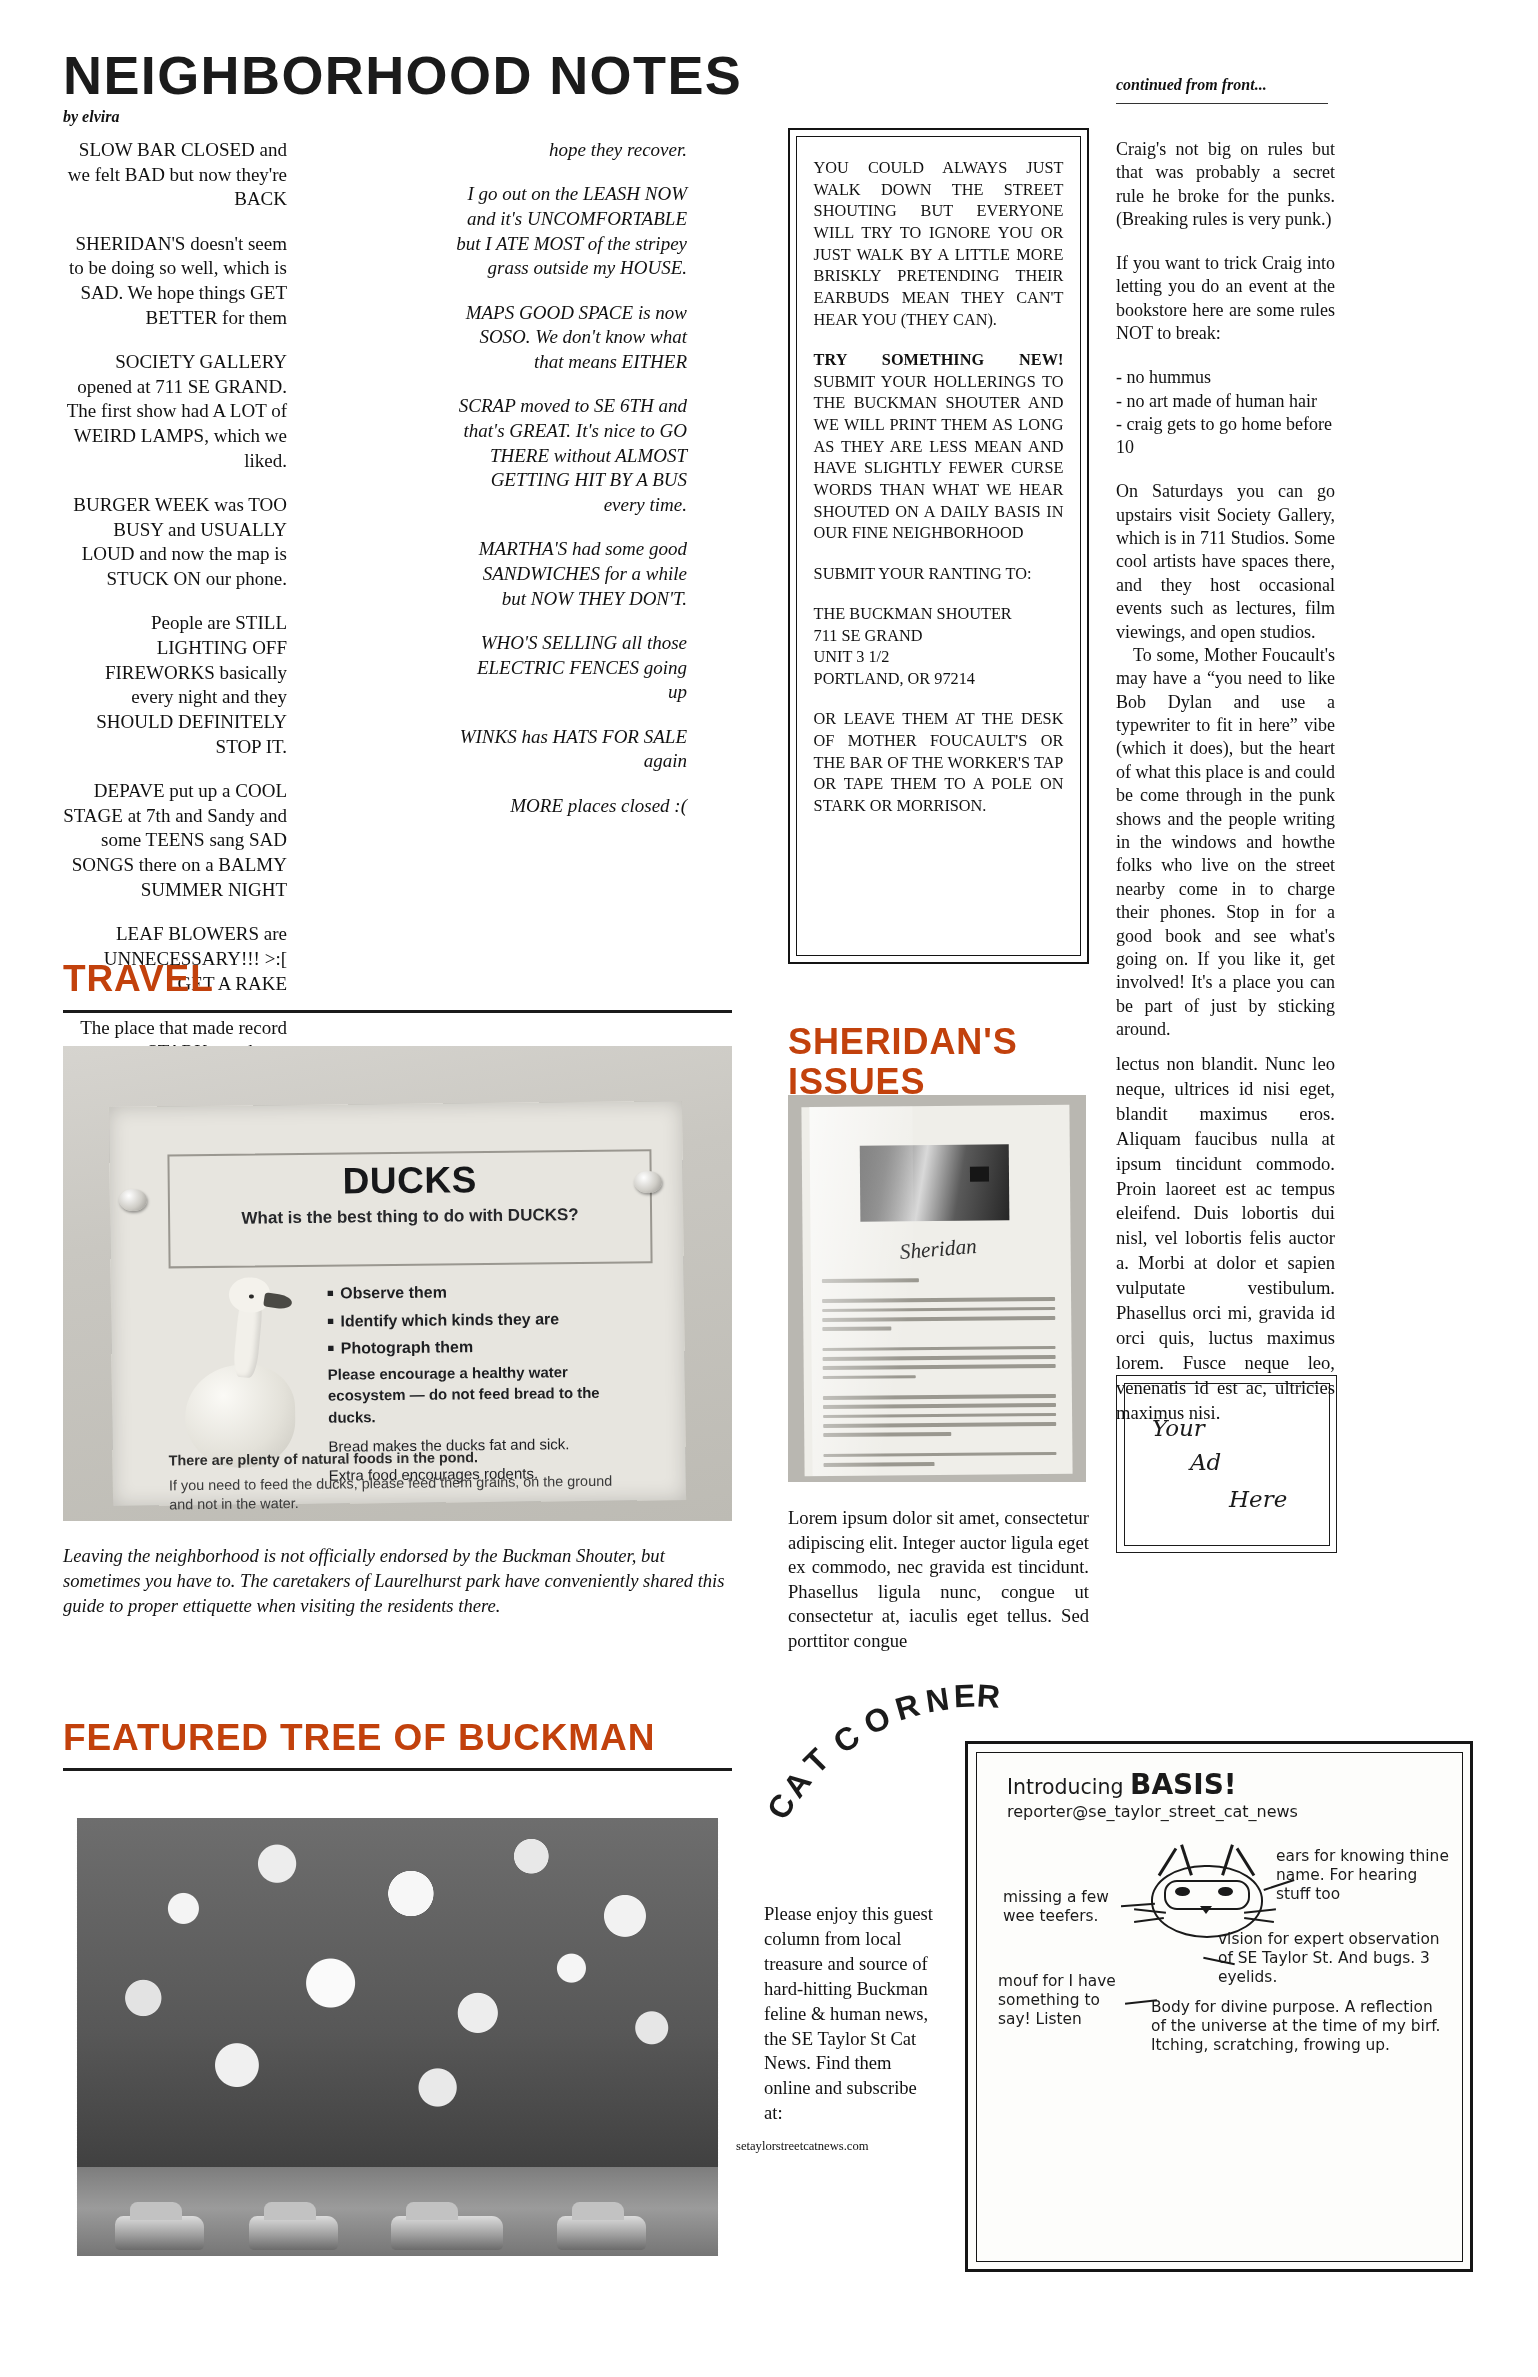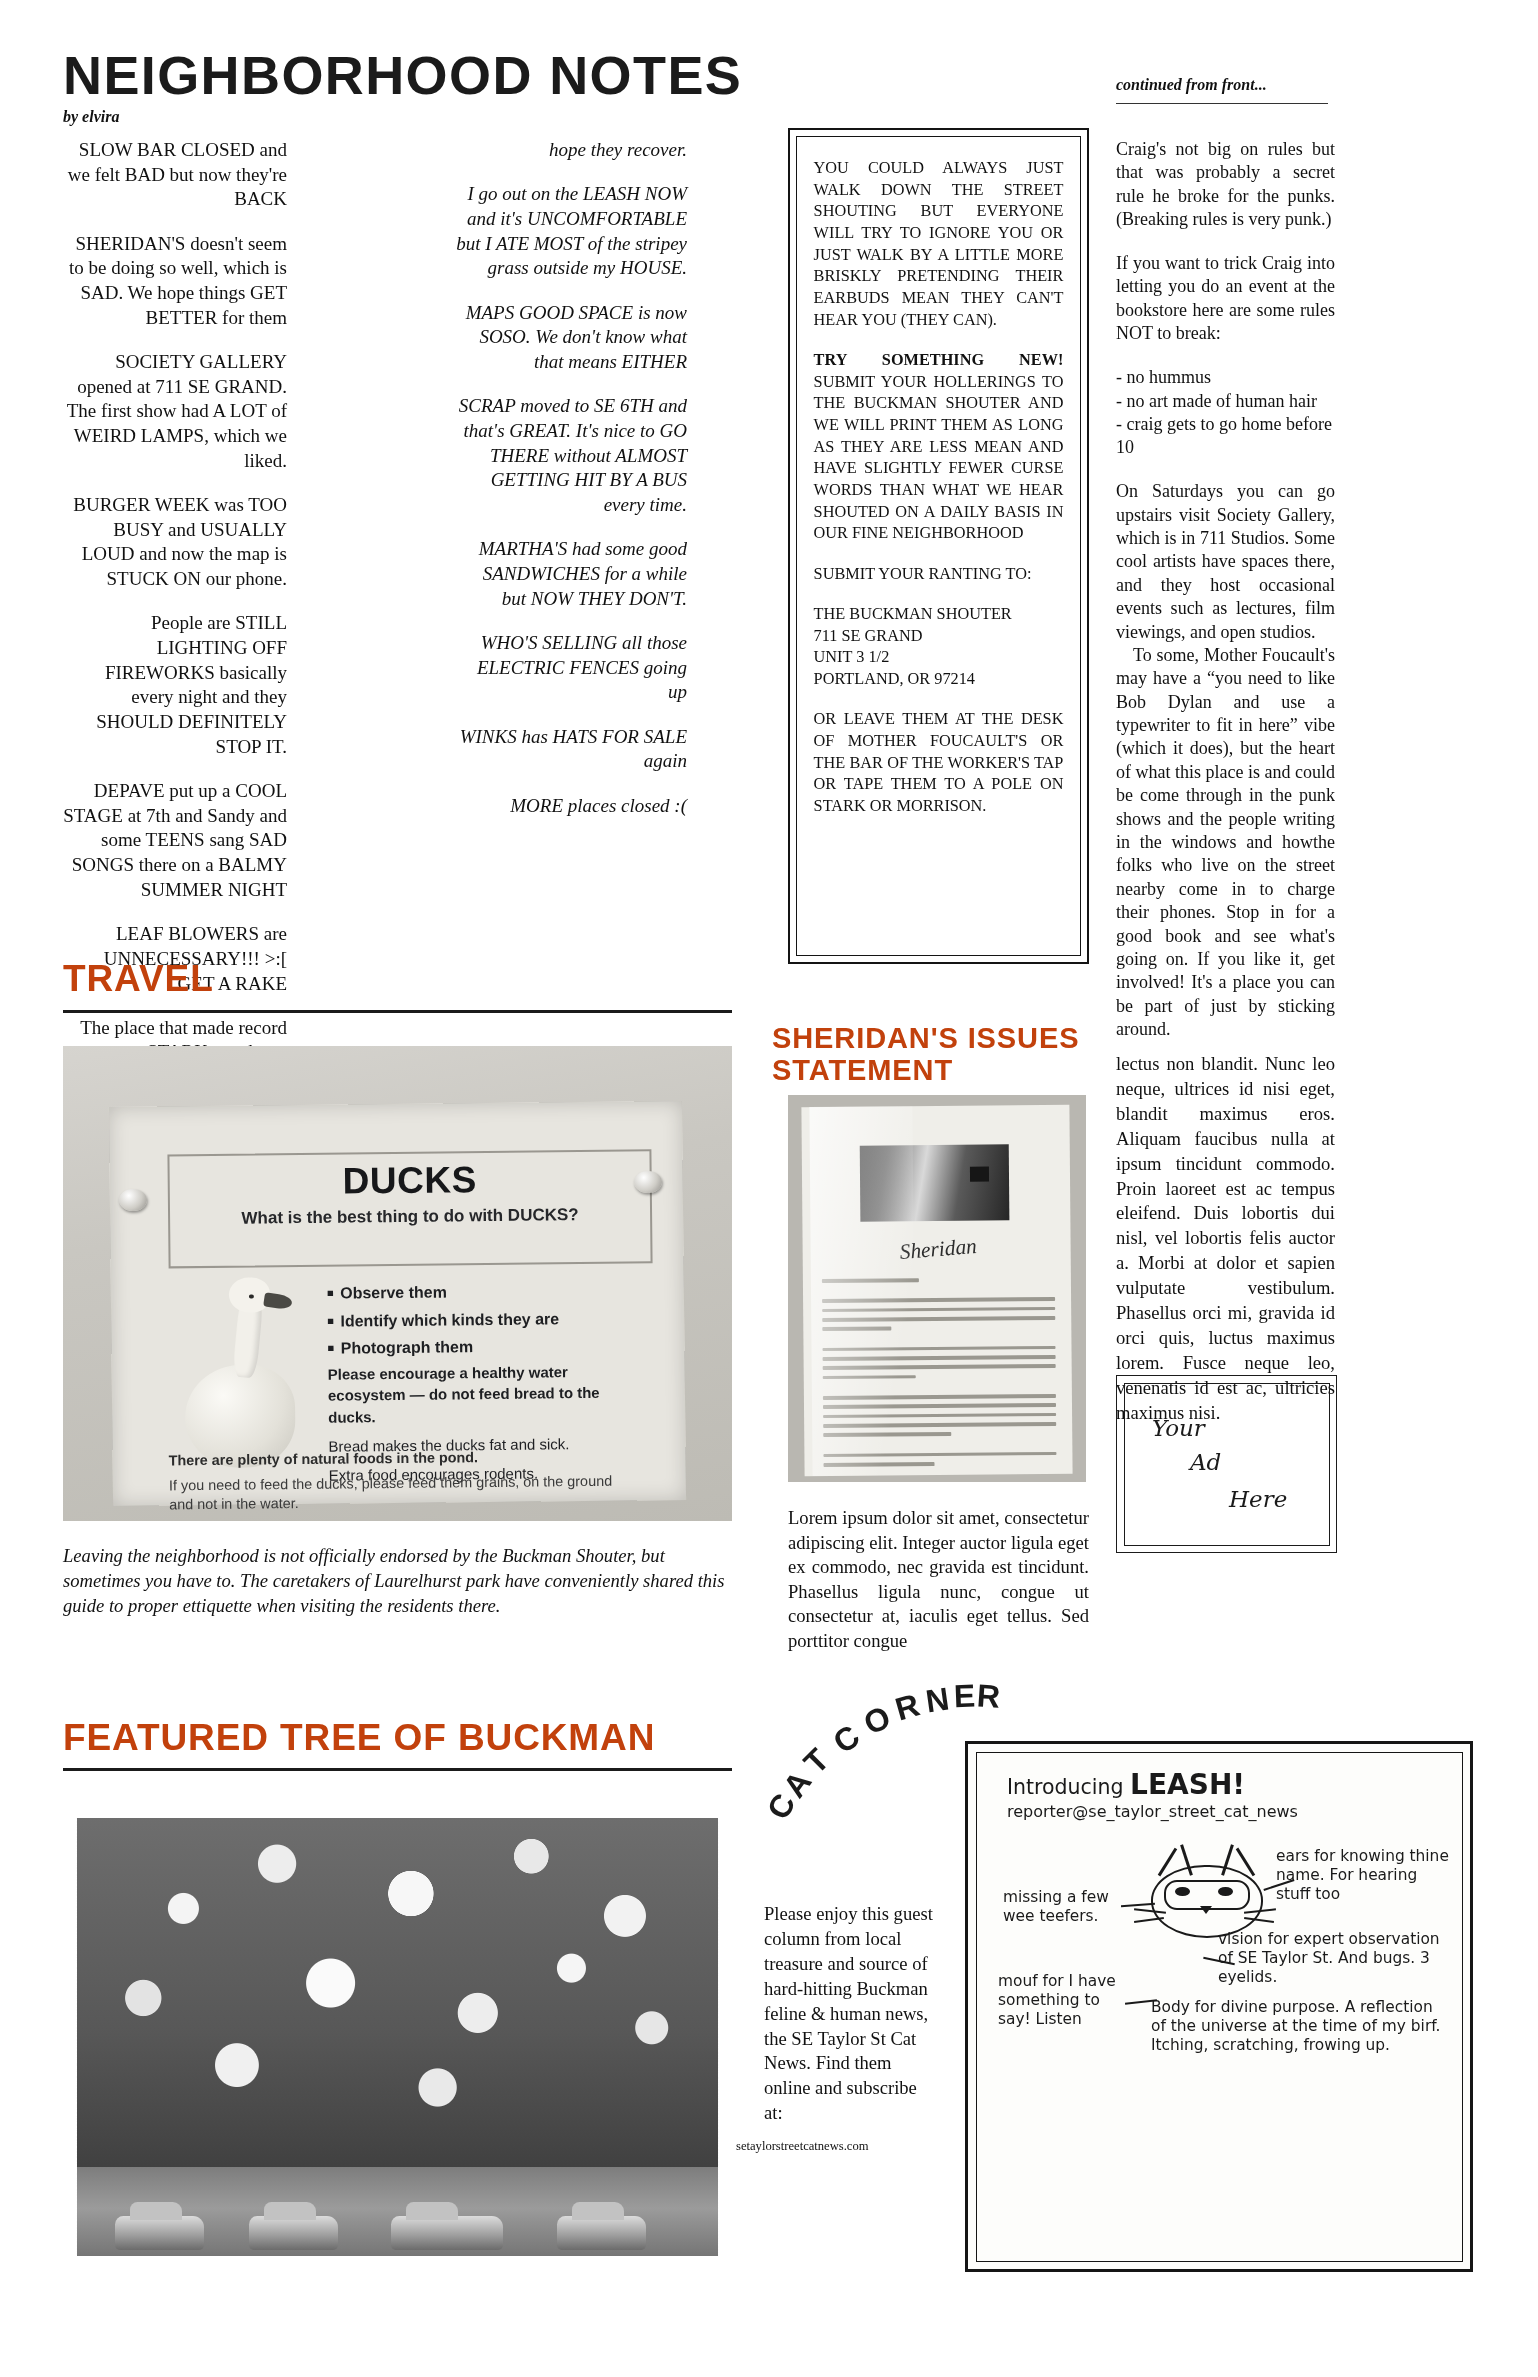--- a/index.html
+++ b/index.html
@@ -131,22 +131,22 @@
   }
   .section-rule {
     position: absolute;
     border-bottom: 3.7px solid #1b1b1b;
   }
 
   #travel-head { left: 63px; top: 958px; font-size: 37px; }
   #travel-rule { left: 63px; top: 1010px; width: 669px; }
 
   #sheridan-head {
-    left: 772px; top: 1022px; width: 308px;
-    font-size: 29px; line-height: 1.12;
+    left: 788px; top: 1022px; width: 308px;
+    font-size: 36px; line-height: 1.12;
   }
 
   #tree-head { left: 63px; top: 1717px; font-size: 37px; }
   #tree-rule { left: 63px; top: 1768px; width: 669px; }
 
   
   .photo-ducks {
     position: absolute;
     left: 63px;
     top: 1046px;
@@ -737,21 +737,21 @@
     <span style="left:190px;top:0px;   transform:rotate(-2deg);">E</span>
     <span style="left:213px;top:0px;   transform:rotate(4deg);">R</span>
   </div>
 
   <div class="cat-intro">Please enjoy this guest column from local treasure and source of hard-hitting Buckman feline &amp; human news, the SE Taylor St Cat News. Find them online and subscribe at:</div>
   <div class="cat-url">setaylorstreetcatnews.com</div>
 
   <div class="cat-box">
     <div class="cat-box-inner"></div>
 
-    <div class="hand" id="hand-intro"><span>Introducing </span><b>LEASH!</b></div>
+    <div class="hand" id="hand-intro"><span>Introducing </span><b>BASIS!</b></div>
     <div class="hand" id="hand-handle">reporter@se_taylor_street_cat_news</div>
 
     <div class="cat-face">
       <div class="outline"></div>
       <div class="earline" style="left:26px; top:-1.9px; transform:rotate(32deg);"></div>
       <div class="earline" style="left:45px; top:-3.7px; transform:rotate(-18deg);"></div>
       <div class="earline" style="left:86px; top:-3.7px; transform:rotate(18deg);"></div>
       <div class="earline" style="left:104px;top:-1.9px; transform:rotate(-32deg);"></div>
       <div class="mask"></div>
       <div class="eye eye-l"></div>

